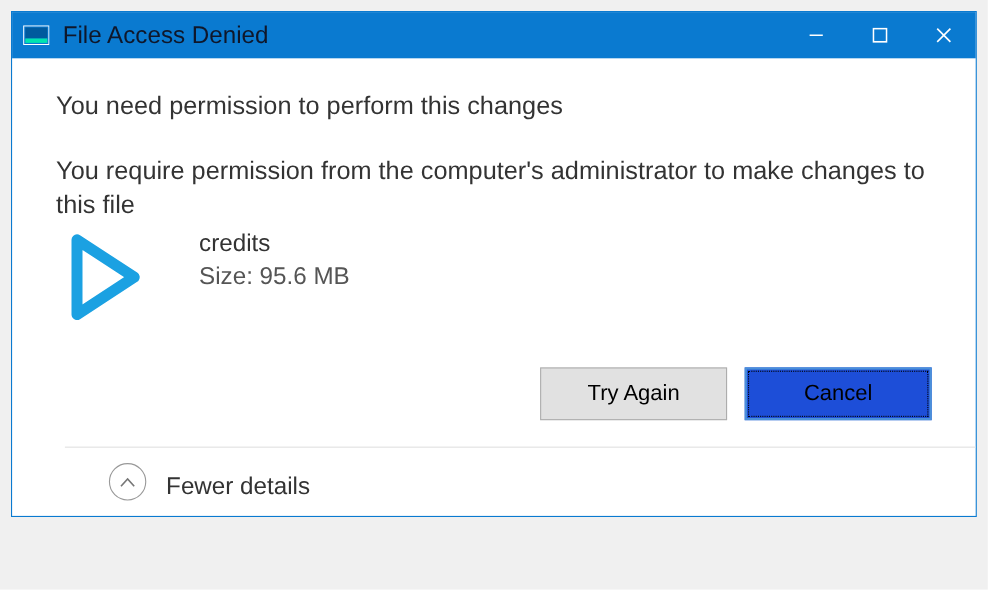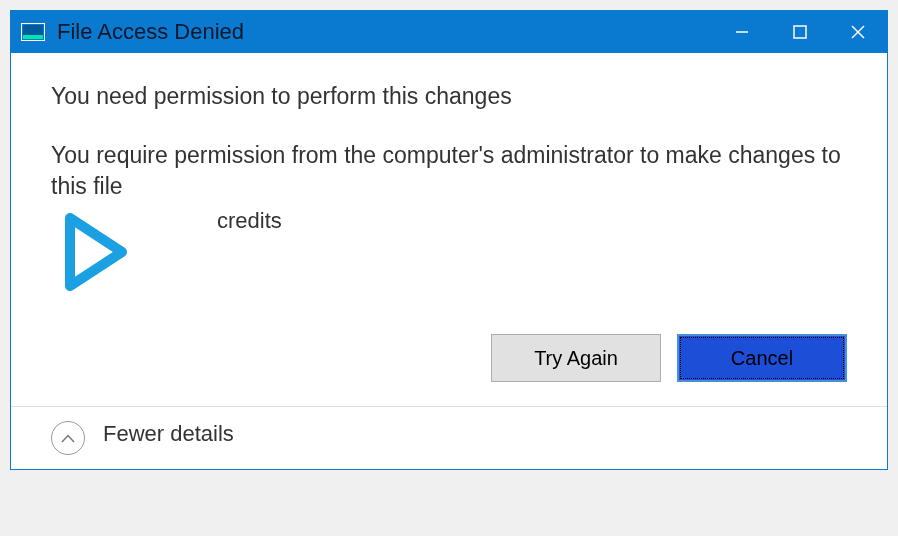--- a/index.html
+++ b/index.html
@@ -97,21 +97,20 @@
     .file-icon {
       width: 90px;
       height: 100px;
       display: flex;
       align-items: center;
       justify-content: center;
     }
 
     .file-meta {
       padding-top: 4px;
-      margin-left: 36px;
     }
 
     .file-name {
       color: #333333;
       font-size: 22px;
       font-weight: 400;
       line-height: 1.35;
     }
 
     .file-type {
@@ -150,22 +149,23 @@
       background: #1d4ed8;
       outline: 1px dotted #000;
       outline-offset: -4px;
       border: 2px solid #4a90d9;
     }
 
     .footer {
       border-top: 1px solid #e0e0e0;
       padding: 14px 40px;
       display: flex;
-      align-items: flex-start;
+      align-items: flex-end;
       gap: 18px;
+      margin-left: 48px;
     }
 
     .chevron-circle {
       width: 34px;
       height: 34px;
       border: 1.5px solid #999999;
       border-radius: 50%;
       display: flex;
       align-items: center;
       justify-content: center;
@@ -217,20 +217,21 @@
     <div class="description">You require permission from the computer's administrator to make changes to this file</div>
 
     <div class="file-info">
       <div class="file-icon">
         <svg width="80" height="96" viewBox="0 0 80 96">
           <path d="M 14 14 L 66 48 L 14 82 Z" fill="none" stroke="#1ba1e2" stroke-width="10" stroke-linejoin="round" stroke-linecap="round"></path>
         </svg>
       </div>
       <div class="file-meta">
         <div class="file-name">credits</div>
+        <div class="file-size">Size: 95.6 MB</div>
       </div>
     </div>
 
     <div class="button-row">
       <button class="btn">Try Again</button>
       <button class="btn btn-primary">Cancel</button>
     </div>
   </div>
 
   <div class="footer">

